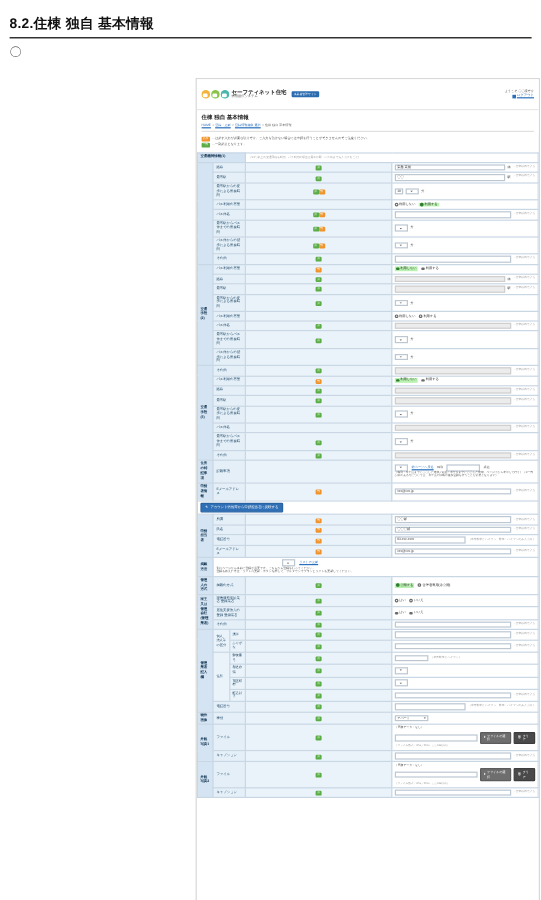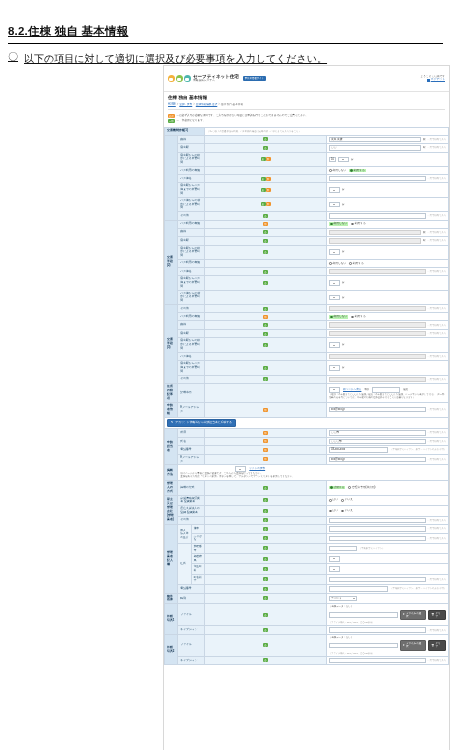--- a/index.html
+++ b/index.html
@@ -1,21 +1,21 @@
 <!DOCTYPE html>
 <html lang="ja"><head>
 <meta charset="utf-8">
 <style>
   html,body{margin:0;padding:0;}
   body{
     width:451px;height:750px;background:#ffffff;
     font-family:"Liberation Sans","DejaVu Sans",sans-serif;
     color:#111;overflow:hidden;
   }
-  .doc-head{padding:22px 8px 0 8px;text-decoration:underline;}
+  .doc-head{padding:10px 8px 0 8px;}
   .doc-title{font-size:11.5px;font-weight:bold;letter-spacing:.2px;margin:2px 0 0 0;}
   .doc-rule{height:1px;background:#000;margin:4px 0 8px 0;}
   .doc-bullet{display:flex;gap:6px;font-size:10px;align-items:flex-start;margin-bottom:10px;}
   .doc-bullet .mark{font-size:10px;line-height:1;}
 
   
   .shot{
     position:absolute;left:163px;top:65px;width:285px;height:690px;
     background:#fff;border:1px solid #d8d8d8;overflow:hidden;
     font-size:3.1px;line-height:1.35;color:#333;
@@ -97,21 +97,20 @@
   .subnote{font-size:2.3px;color:#666;}
 </style>
 </head>
 <body>
 
 <div class="doc-head">
   <div class="doc-title">8.2.住棟 独自 基本情報</div>
   <div class="doc-rule"></div>
   <div class="doc-bullet">
     <span class="mark">〇</span>
-    <span>以下の項目に対して適切に選択及び必要事項を入力してください。</span>
   </div>
 </div>
 
 <div class="shot">
 
   <div class="app-header">
     <div class="brand">
       <div class="logo-marks">
         <span class="house h1c"></span>
           <span class="house h2c"></span>

